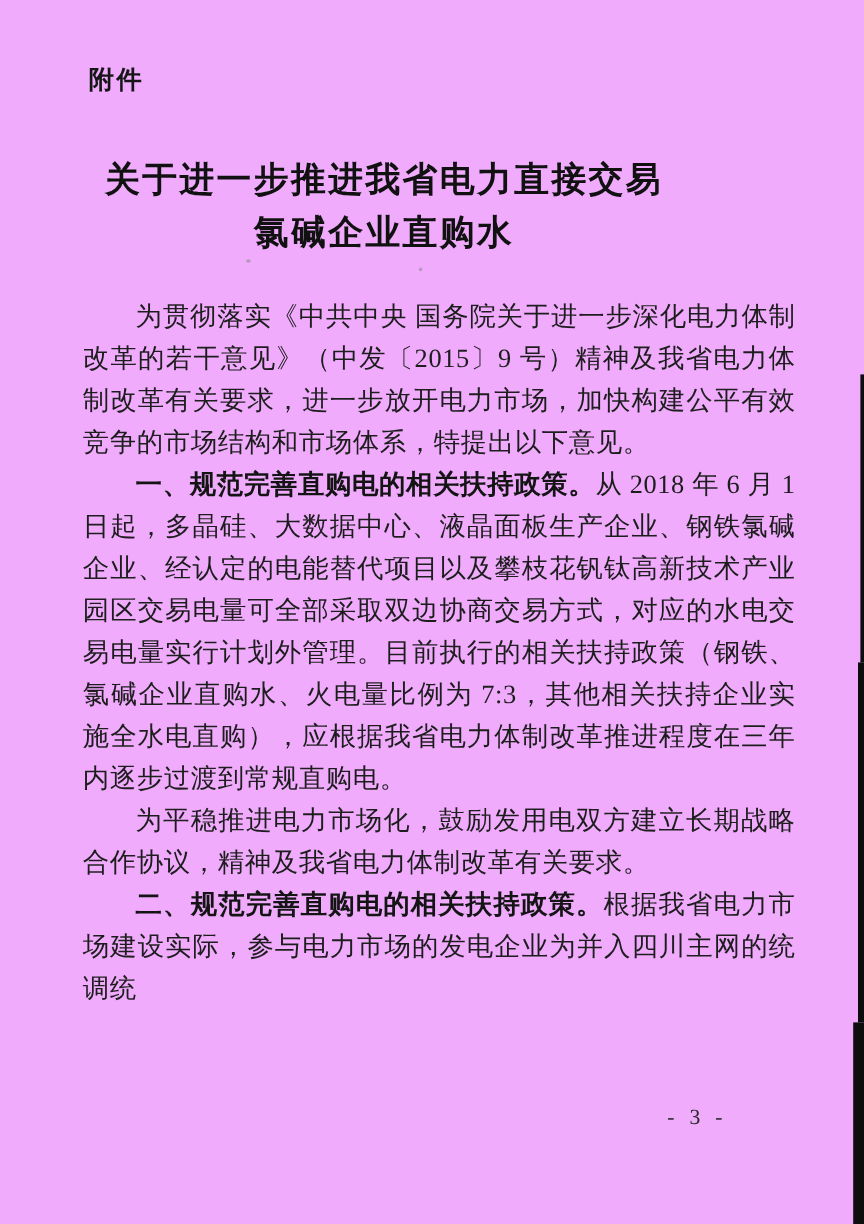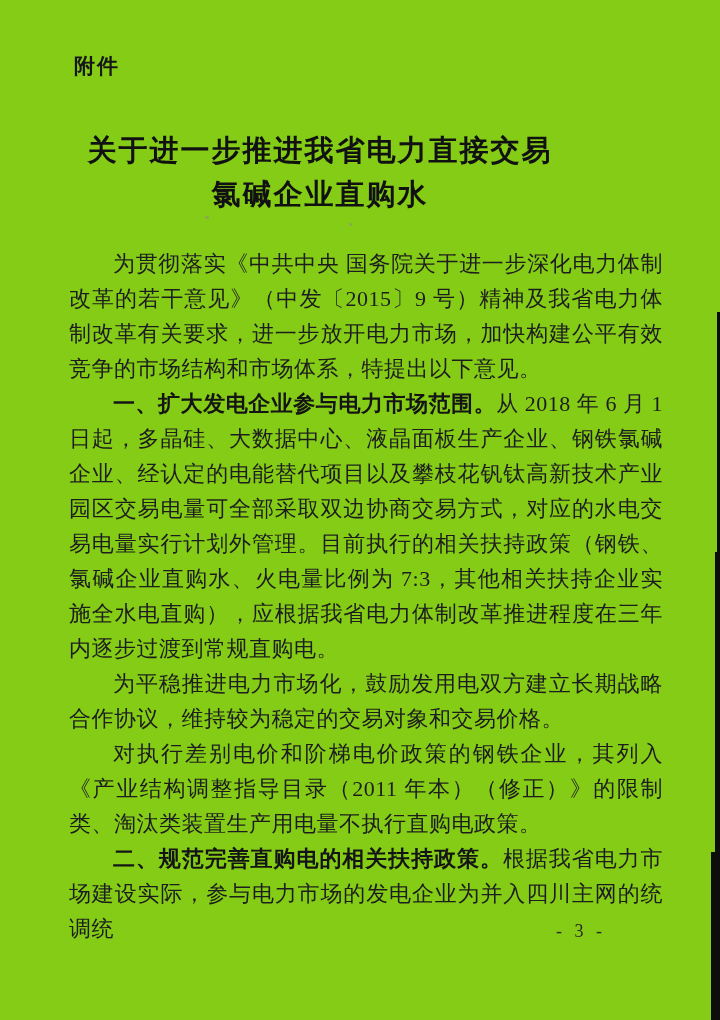--- a/index.html
+++ b/index.html
@@ -11,21 +11,21 @@
   }
   body {
     background: #fdfdfc;
     position: relative;
     font-family: "Liberation Serif", "DejaVu Serif", serif;
     color: #1b1b1b;
   }
   .page {
     position: absolute;
     inset: 0;
-    background: #84cc16;
+    background: #f0abfc;
   }
   .attachment-label {
     position: absolute;
     top: 52px;
     left: 74px;
     font-family: "Liberation Sans", "DejaVu Sans", sans-serif;
     font-weight: bold;
     font-size: 21px;
     letter-spacing: 2px;
     color: #161616;
@@ -97,23 +97,22 @@
 
   <div class="attachment-label">附件</div>
 
   <div class="doc-title">
     <div>关于进一步推进我省电力直接交易</div>
     <div>氯碱企业直购水</div>
   </div>
 
   <div class="doc-body">
       <p><span>为贯彻落实《中共中央 国务院关于进一步深化电力体制改革的若干意见》（中发〔2015〕9 号）精神及我省电力体制改革有关要求，进一步放开电力市场，加快构建公平有效竞争的市场结构和市场体系，特提出以下意见。</span></p>
-      <p><span class="bold-run">一、扩大发电企业参与电力市场范围。</span><span>从 2018 年 6 月 1 日起，多晶硅、大数据中心、液晶面板生产企业、钢铁氯碱企业、经认定的电能替代项目以及攀枝花钒钛高新技术产业园区交易电量可全部采取双边协商交易方式，对应的水电交易电量实行计划外管理。目前执行的相关扶持政策（钢铁、氯碱企业直购水、火电量比例为 7:3，其他相关扶持企业实施全水电直购），应根据我省电力体制改革推进程度在三年内逐步过渡到常规直购电。</span></p>
-      <p><span>为平稳推进电力市场化，鼓励发用电双方建立长期战略合作协议，维持较为稳定的交易对象和交易价格。</span></p>
-      <p><span>对执行差别电价和阶梯电价政策的钢铁企业，其列入《产业结构调整指导目录（2011 年本）（修正）》的限制类、淘汰类装置生产用电量不执行直购电政策。</span></p>
+      <p><span class="bold-run">一、规范完善直购电的相关扶持政策。</span><span>从 2018 年 6 月 1 日起，多晶硅、大数据中心、液晶面板生产企业、钢铁氯碱企业、经认定的电能替代项目以及攀枝花钒钛高新技术产业园区交易电量可全部采取双边协商交易方式，对应的水电交易电量实行计划外管理。目前执行的相关扶持政策（钢铁、氯碱企业直购水、火电量比例为 7:3，其他相关扶持企业实施全水电直购），应根据我省电力体制改革推进程度在三年内逐步过渡到常规直购电。</span></p>
+      <p><span>为平稳推进电力市场化，鼓励发用电双方建立长期战略合作协议，精神及我省电力体制改革有关要求。</span></p>
       <p><span class="bold-run">二、规范完善直购电的相关扶持政策。</span><span>根据我省电力市场建设实际，参与电力市场的发电企业为并入四川主网的统调统</span></p>
     </div>
 
   <div class="page-number">- 3 -</div>
 
   <div class="scan-edge seg-top"></div>
   <div class="scan-edge seg-mid"></div>
   <div class="scan-edge seg-bottom"></div>
   <div class="speck s1"></div>
   <div class="speck s2"></div>

